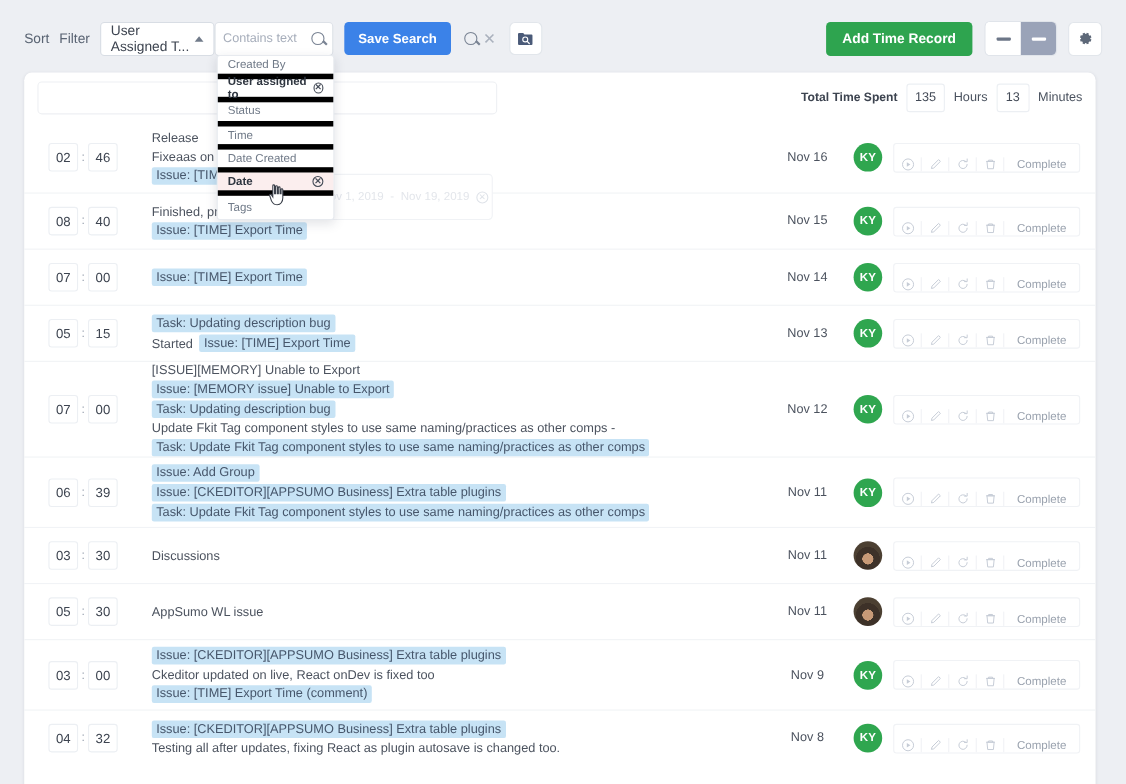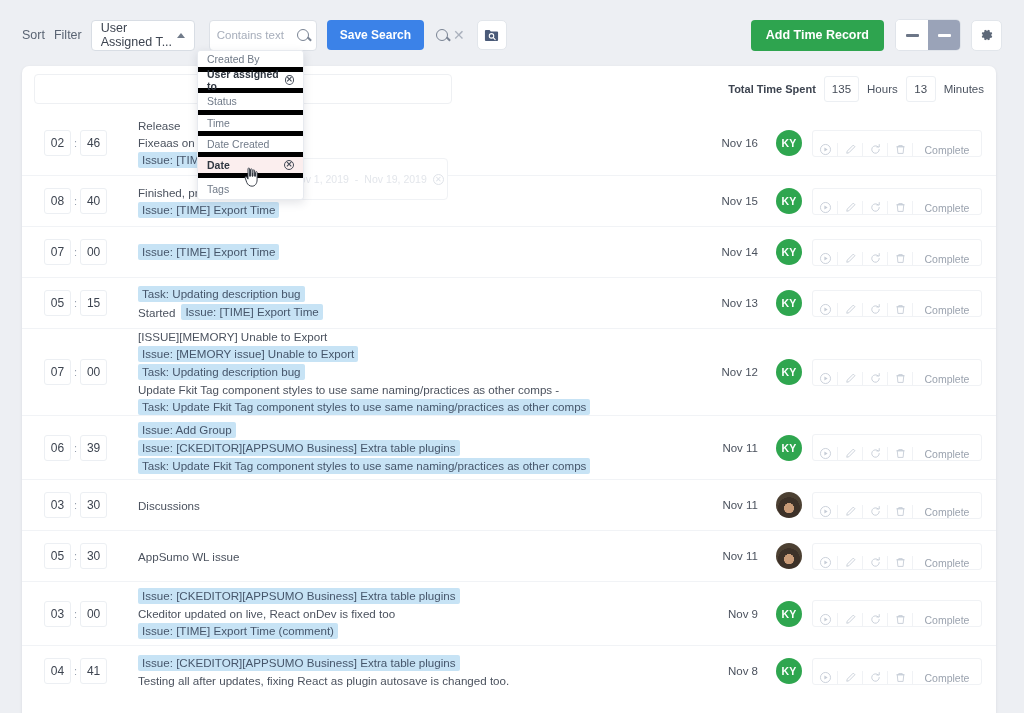--- a/index.html
+++ b/index.html
@@ -25,21 +25,21 @@
   }
   .select.sort { width: 104px; margin-right: 17px; }
   .select.filter { width: 104px; position: relative; z-index: 40; }
   .caret { width: 0; height: 0; border-left: 4px solid transparent; border-right: 4px solid transparent; }
   .caret.down { border-top: 5px solid #8c95a3; }
   .caret.up { border-bottom: 5px solid #6b7policy; }
   .caret.up { border-bottom: 5px solid #717b8a; }
   .text-input {
     height: 31px; width: 108px; background: #fff; border: 1px solid #dde1e7;
     border-radius: 4px; display: flex; align-items: center; padding: 0 7px;
-    font-size: 11.5px; color: #a7aebb; margin-left: 14px; justify-content: space-between;
+    font-size: 11.5px; color: #a7aebb; justify-content: space-between;
   }
   .btn-save {
     height: 30px; background: #3b82e8; color: #fff; border: none; border-radius: 4px;
     font-size: 12px; font-weight: bold; padding: 0 13px; margin-left: 10px; cursor: pointer;
     font-family: "Liberation Sans", sans-serif;
   }
   .icon-btn-plain {
     margin-left: 12px; display: flex; align-items: center; gap: 5px; cursor: pointer;
   }
   .mag { width: 12px; height: 12px; border: 1.6px solid #7a8494; border-radius: 50%;
@@ -133,21 +133,21 @@
   }
   .colon { color: #97a0ae; font-size: 11px; }
   .desc { flex: 1; padding-left: 22px; display: flex; flex-direction: column;
           gap: 2px; align-items: flex-start; }
   .plain { font-size: 11.6px; color: #4b525e; line-height: 15px; }
   .tag {
     font-size: 11.6px; color: #46566b; background: #c7e3f5; border-radius: 2px;
     padding: 1px 4px; line-height: 14px; display: inline-block;
   }
   .inline-line { display: flex; align-items: center; gap: 6px; }
-  .date-cell { width: 56px; flex: 0 0 56px; text-align: right; font-size: 11.5px;
+  .date-cell { width: 56px; flex: 0 0 56px; text-align: center; font-size: 11.5px;
                color: #4b525e; padding-right: 8px; }
   .avatar-cell { width: 46px; flex: 0 0 46px; display: flex; justify-content: center; }
   .avatar {
     width: 26px; height: 26px; border-radius: 50%; background: #2fa64f; color: #fff;
     font-size: 10.5px; font-weight: bold; display: flex; align-items: center;
     justify-content: center; letter-spacing: .2px;
   }
   .avatar.photo { background: radial-gradient(circle at 50% 62%, #c89a77 0 24%, #3d3128 25% 52%, #4c4032 53% 100%); }
   .actions {
     width: 170px; flex: 0 0 170px; display: flex; align-items: flex-end; height: 27px;
@@ -611,21 +611,21 @@
                 <path d="M4 4.6h8l-.8 8.2H4.8zM5.8 4.6V3.2h4.4v1.4M3 4.6h10" fill="none" stroke="#c6ccd6" stroke-width="1.1" stroke-linejoin="round"></path>
               </svg>
             </span>
             <span class="act complete">Complete</span>
           </div>
         </div>
         <div class="row">
           <div class="time-cell">
             <span class="tnum">04</span>
             <span class="colon">:</span>
-            <span class="tnum">41</span>
+            <span class="tnum">32</span>
           </div>
           <div class="desc">
             <span class="tag">Issue: [CKEDITOR][APPSUMO Business] Extra table plugins</span>
             <span class="plain">Testing all after updates, fixing React as plugin autosave is changed too.</span>
           </div>
           <div class="date-cell">Nov 8</div>
           <div class="avatar-cell">
             <span class="avatar">KY</span>
           </div>
           <div class="actions">

